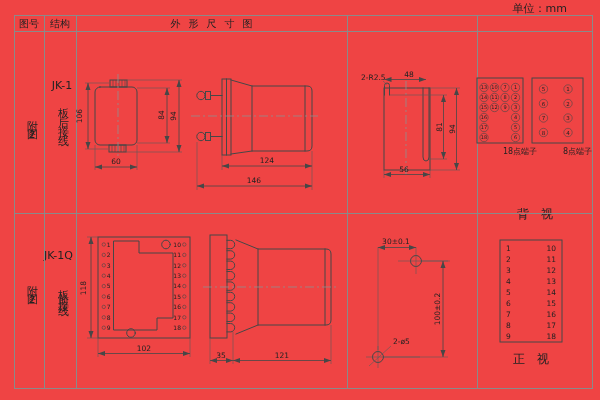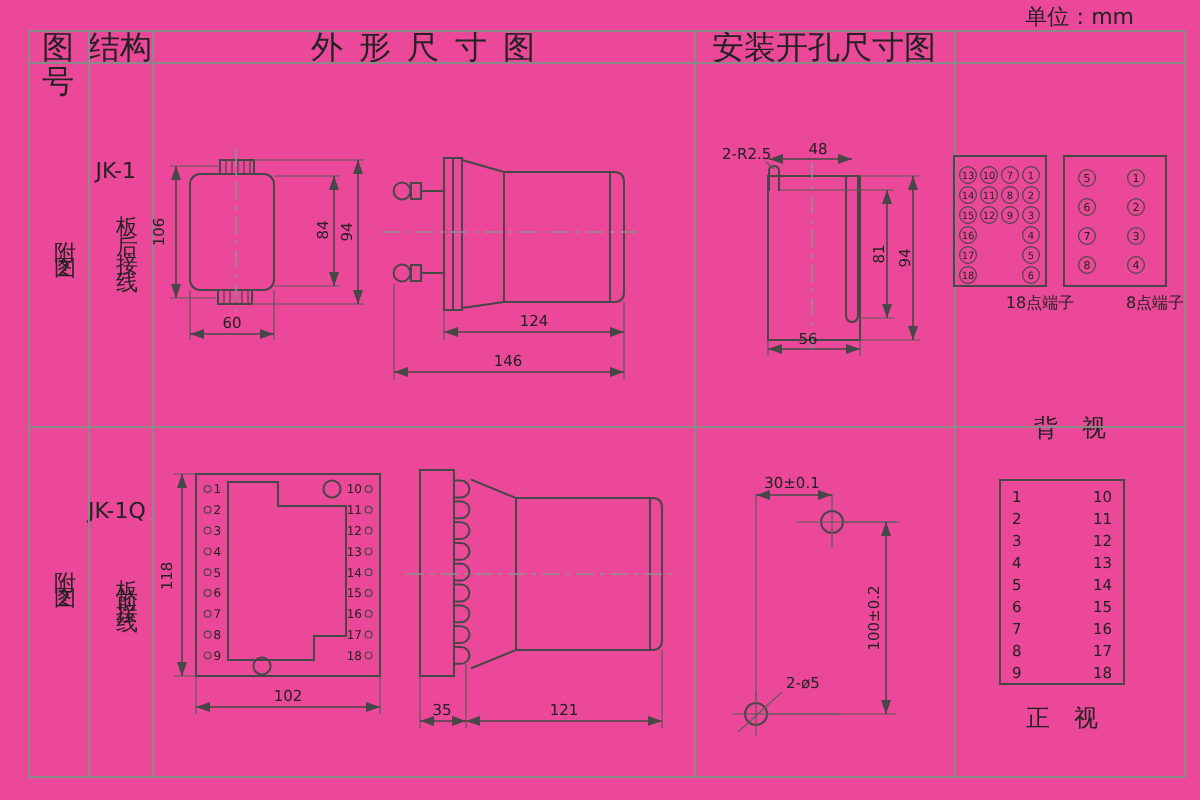--- a/index.html
+++ b/index.html
@@ -1,21 +1,21 @@
 <!DOCTYPE html>
 <html><head>
 <meta charset="utf-8">
 <style>
   html,body { margin:0; padding:0; background:#fff; }
   .canvas {
-    position:relative; width:600px; height:400px; background:#ec4899;
+    position:relative; width:600px; height:400px; background:#ef4444;
     font-family:"DejaVu Sans","Liberation Sans",sans-serif; color:#222; overflow:hidden;
   }
   .lbl { position:absolute; font-size:11px; }
-  .hd  { position:absolute; top:15px; height:22px; line-height:17px; text-align:center; font-size:16px; }
+  .hd  { position:absolute; top:15px; height:22px; line-height:17px; text-align:center; font-size:10px; }
   .sp  { letter-spacing:8px; text-indent:8px; }
   .v   { position:absolute; writing-mode:vertical-rl; text-orientation:upright; font-size:11px; white-space:nowrap; }
   .cap { position:absolute; font-size:8px; text-align:center;margin-left:20px; }
   .view{ position:absolute; font-size:12px; text-align:center; letter-spacing:12px; text-indent:12px; }
   svg  { position:absolute; left:0; top:0; }
   svg text { font-family:"DejaVu Sans","Liberation Sans",sans-serif; fill:#222; }
   .grid line, .grid rect { stroke:#8a8a8a; stroke-width:1; fill:none; }
   .art  { stroke:#474747; stroke-width:1; fill:none; stroke-linecap:square; }
   .thin { stroke:#474747; stroke-width:0.6; fill:none; }
   .cl   { stroke:#8f8f8f; stroke-width:0.8; fill:none; stroke-dasharray:9 3 2 3; }
@@ -30,24 +30,23 @@
 </head>
 <body>
 
 <div class="canvas">
 
   <div class="lbl" style="top:1px; right:33px;">单位：mm</div>
 
   <div class="hd" style="left:14px; width:30px;">图号</div>
   <div class="hd" style="left:44px; width:32px;text-align:center;">结构</div>
   <div class="hd sp" style="left:76px; width:271px;">外形尺寸图</div>
-  <div class="hd" style="left:347px; width:130px;">安装开孔尺寸图</div>
 
   <div class="v" style="left:23.5px; top:112px; letter-spacing:8px;">附图2</div>
-  <div class="lbl" style="left:36px; width:32px; top:79px; text-align:right;">JK-1</div>
+  <div class="lbl" style="left:46px; width:32px; top:79px; text-align:center;">JK-1</div>
   <div class="v" style="left:54.5px; top:99px; letter-spacing:9px;">板后接线</div>
 
   <div class="v" style="left:23.5px; top:277px; letter-spacing:8px;">附图2</div>
   <div class="lbl" style="left:44px; width:32px; top:249px; text-align:left;">JK-1Q</div>
   <div class="v" style="left:54.5px; top:281px; letter-spacing:5px;">板前接线</div>
 
   <div class="cap" style="left:475px; width:50px; top:146px;">18点端子</div>
   <div class="cap" style="left:532px; width:51px; top:146px;">8点端子</div>
   <div class="view" style="left:477px; width:116px; top:166px;margin-top:40px;">背视</div>
   <div class="view" style="left:500px; width:62px; top:351px;text-align:center;">正视</div>

